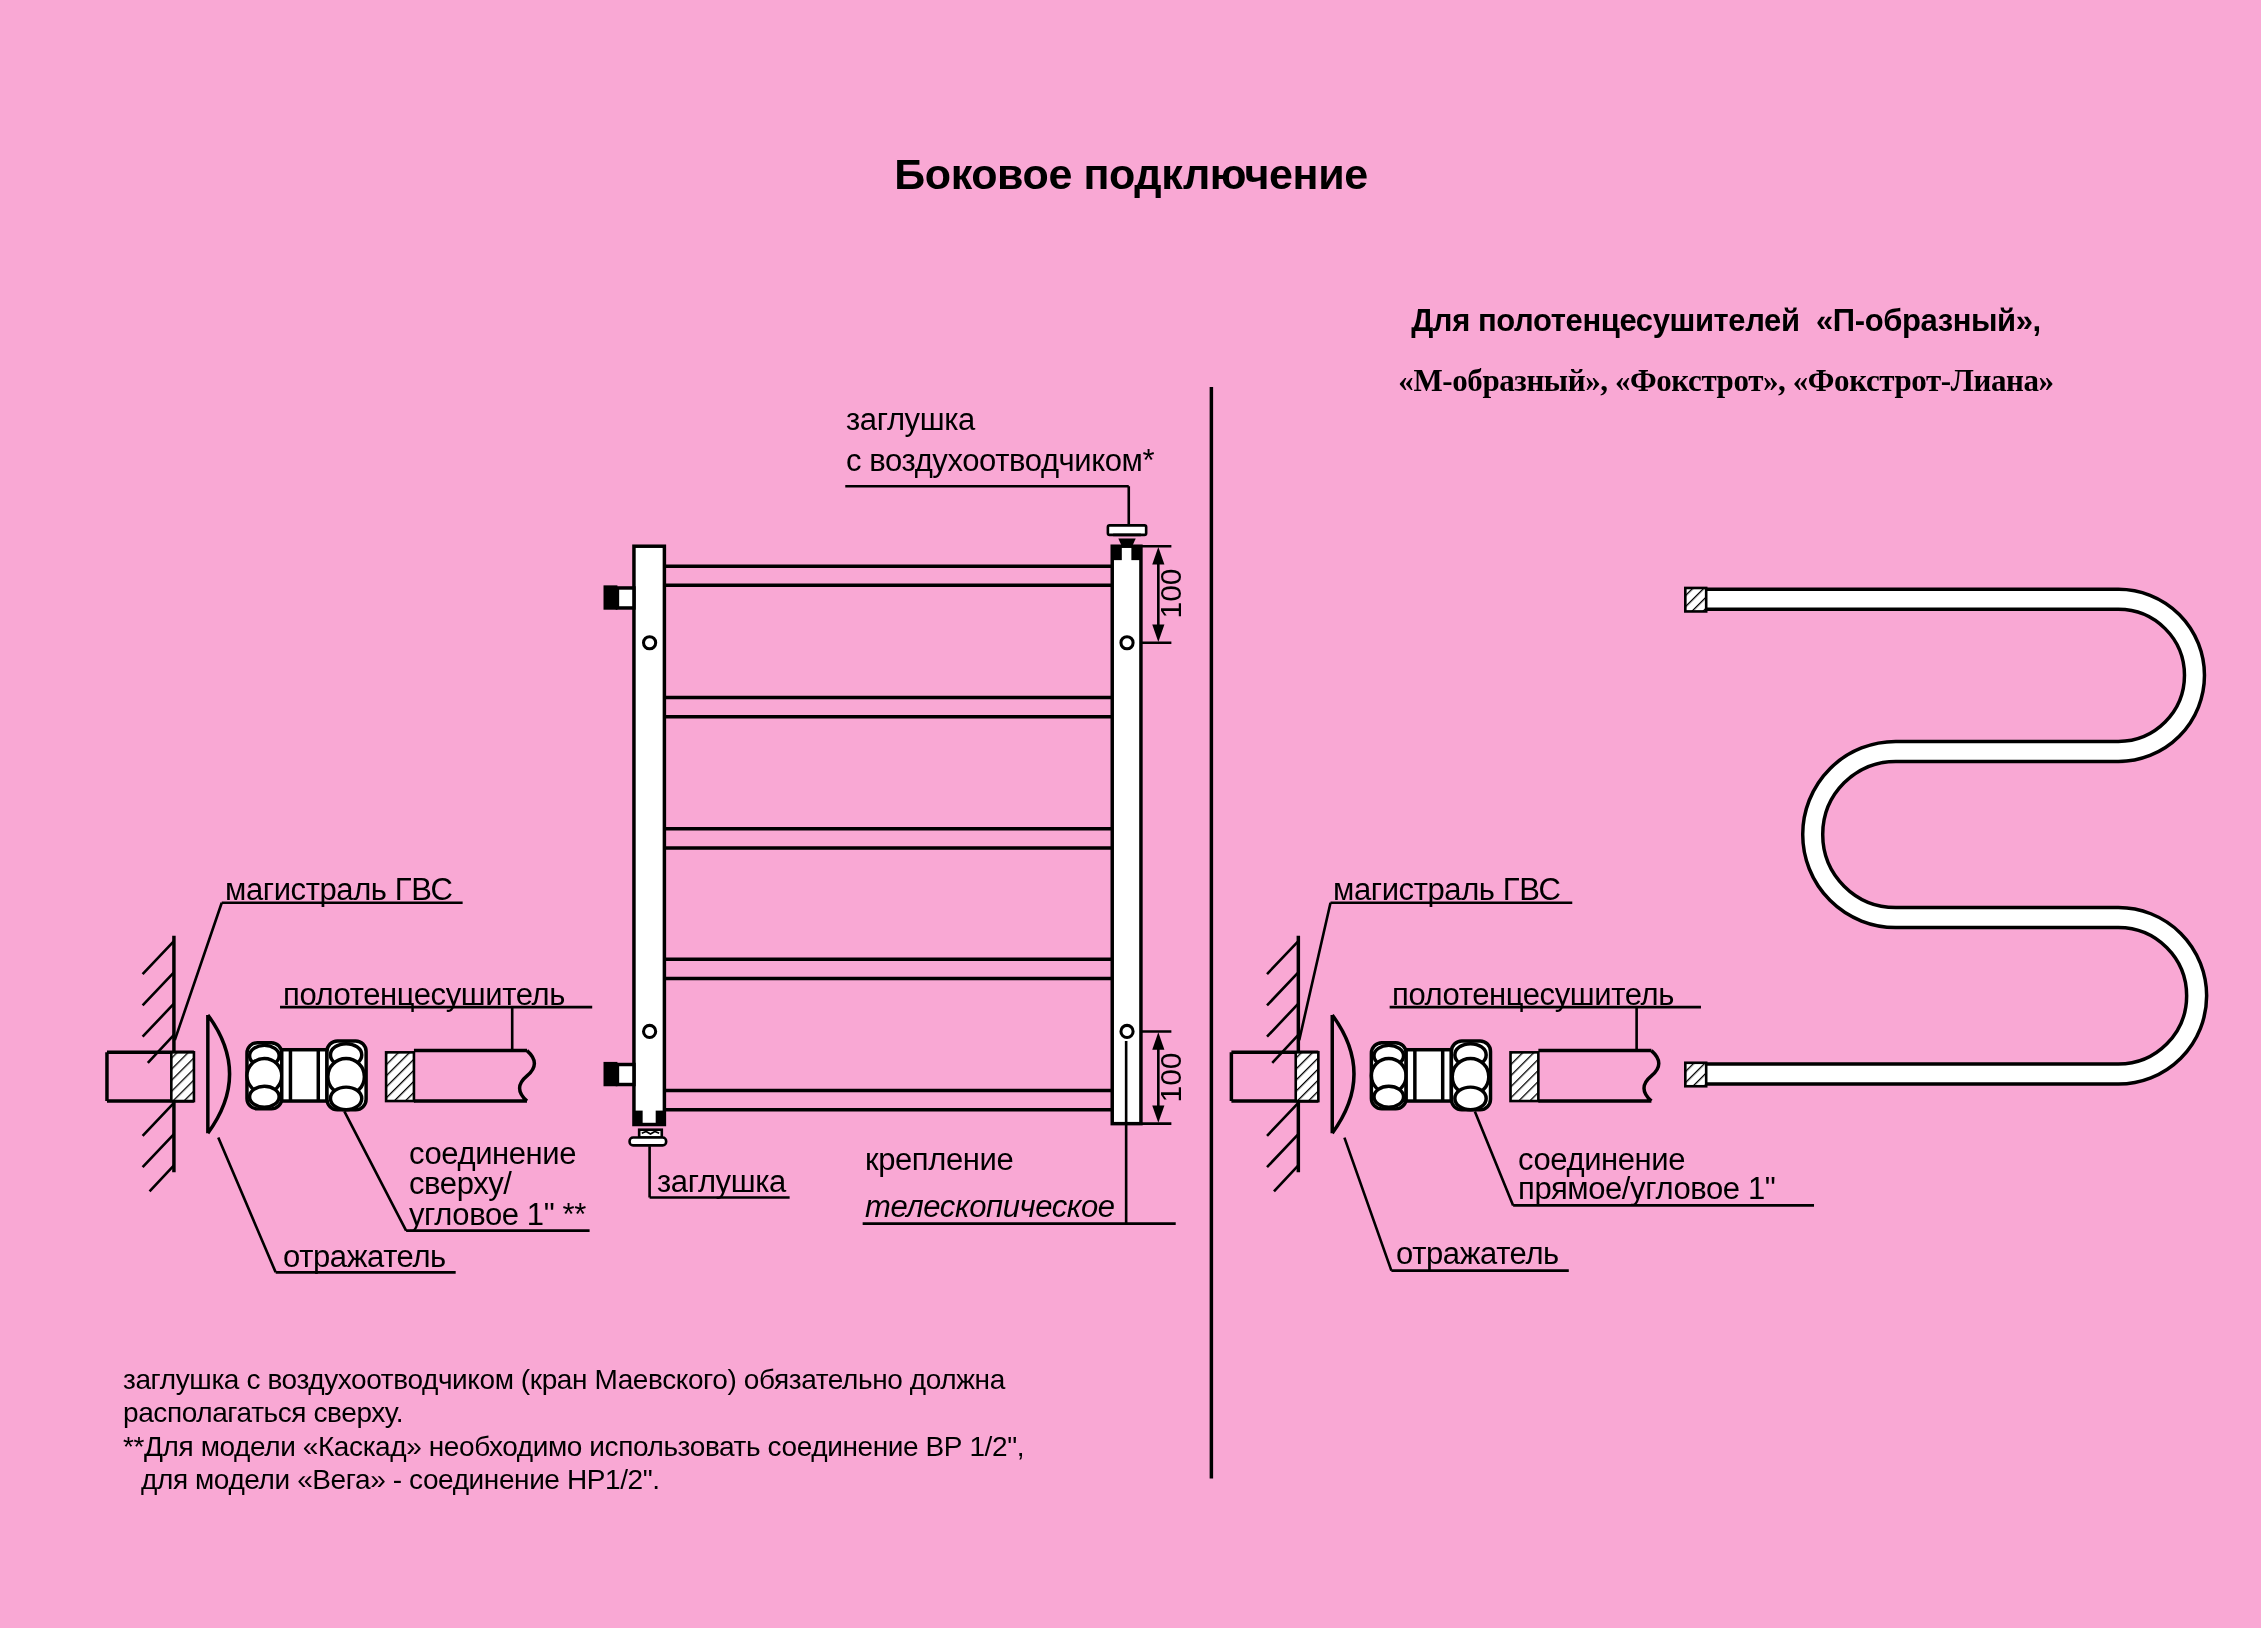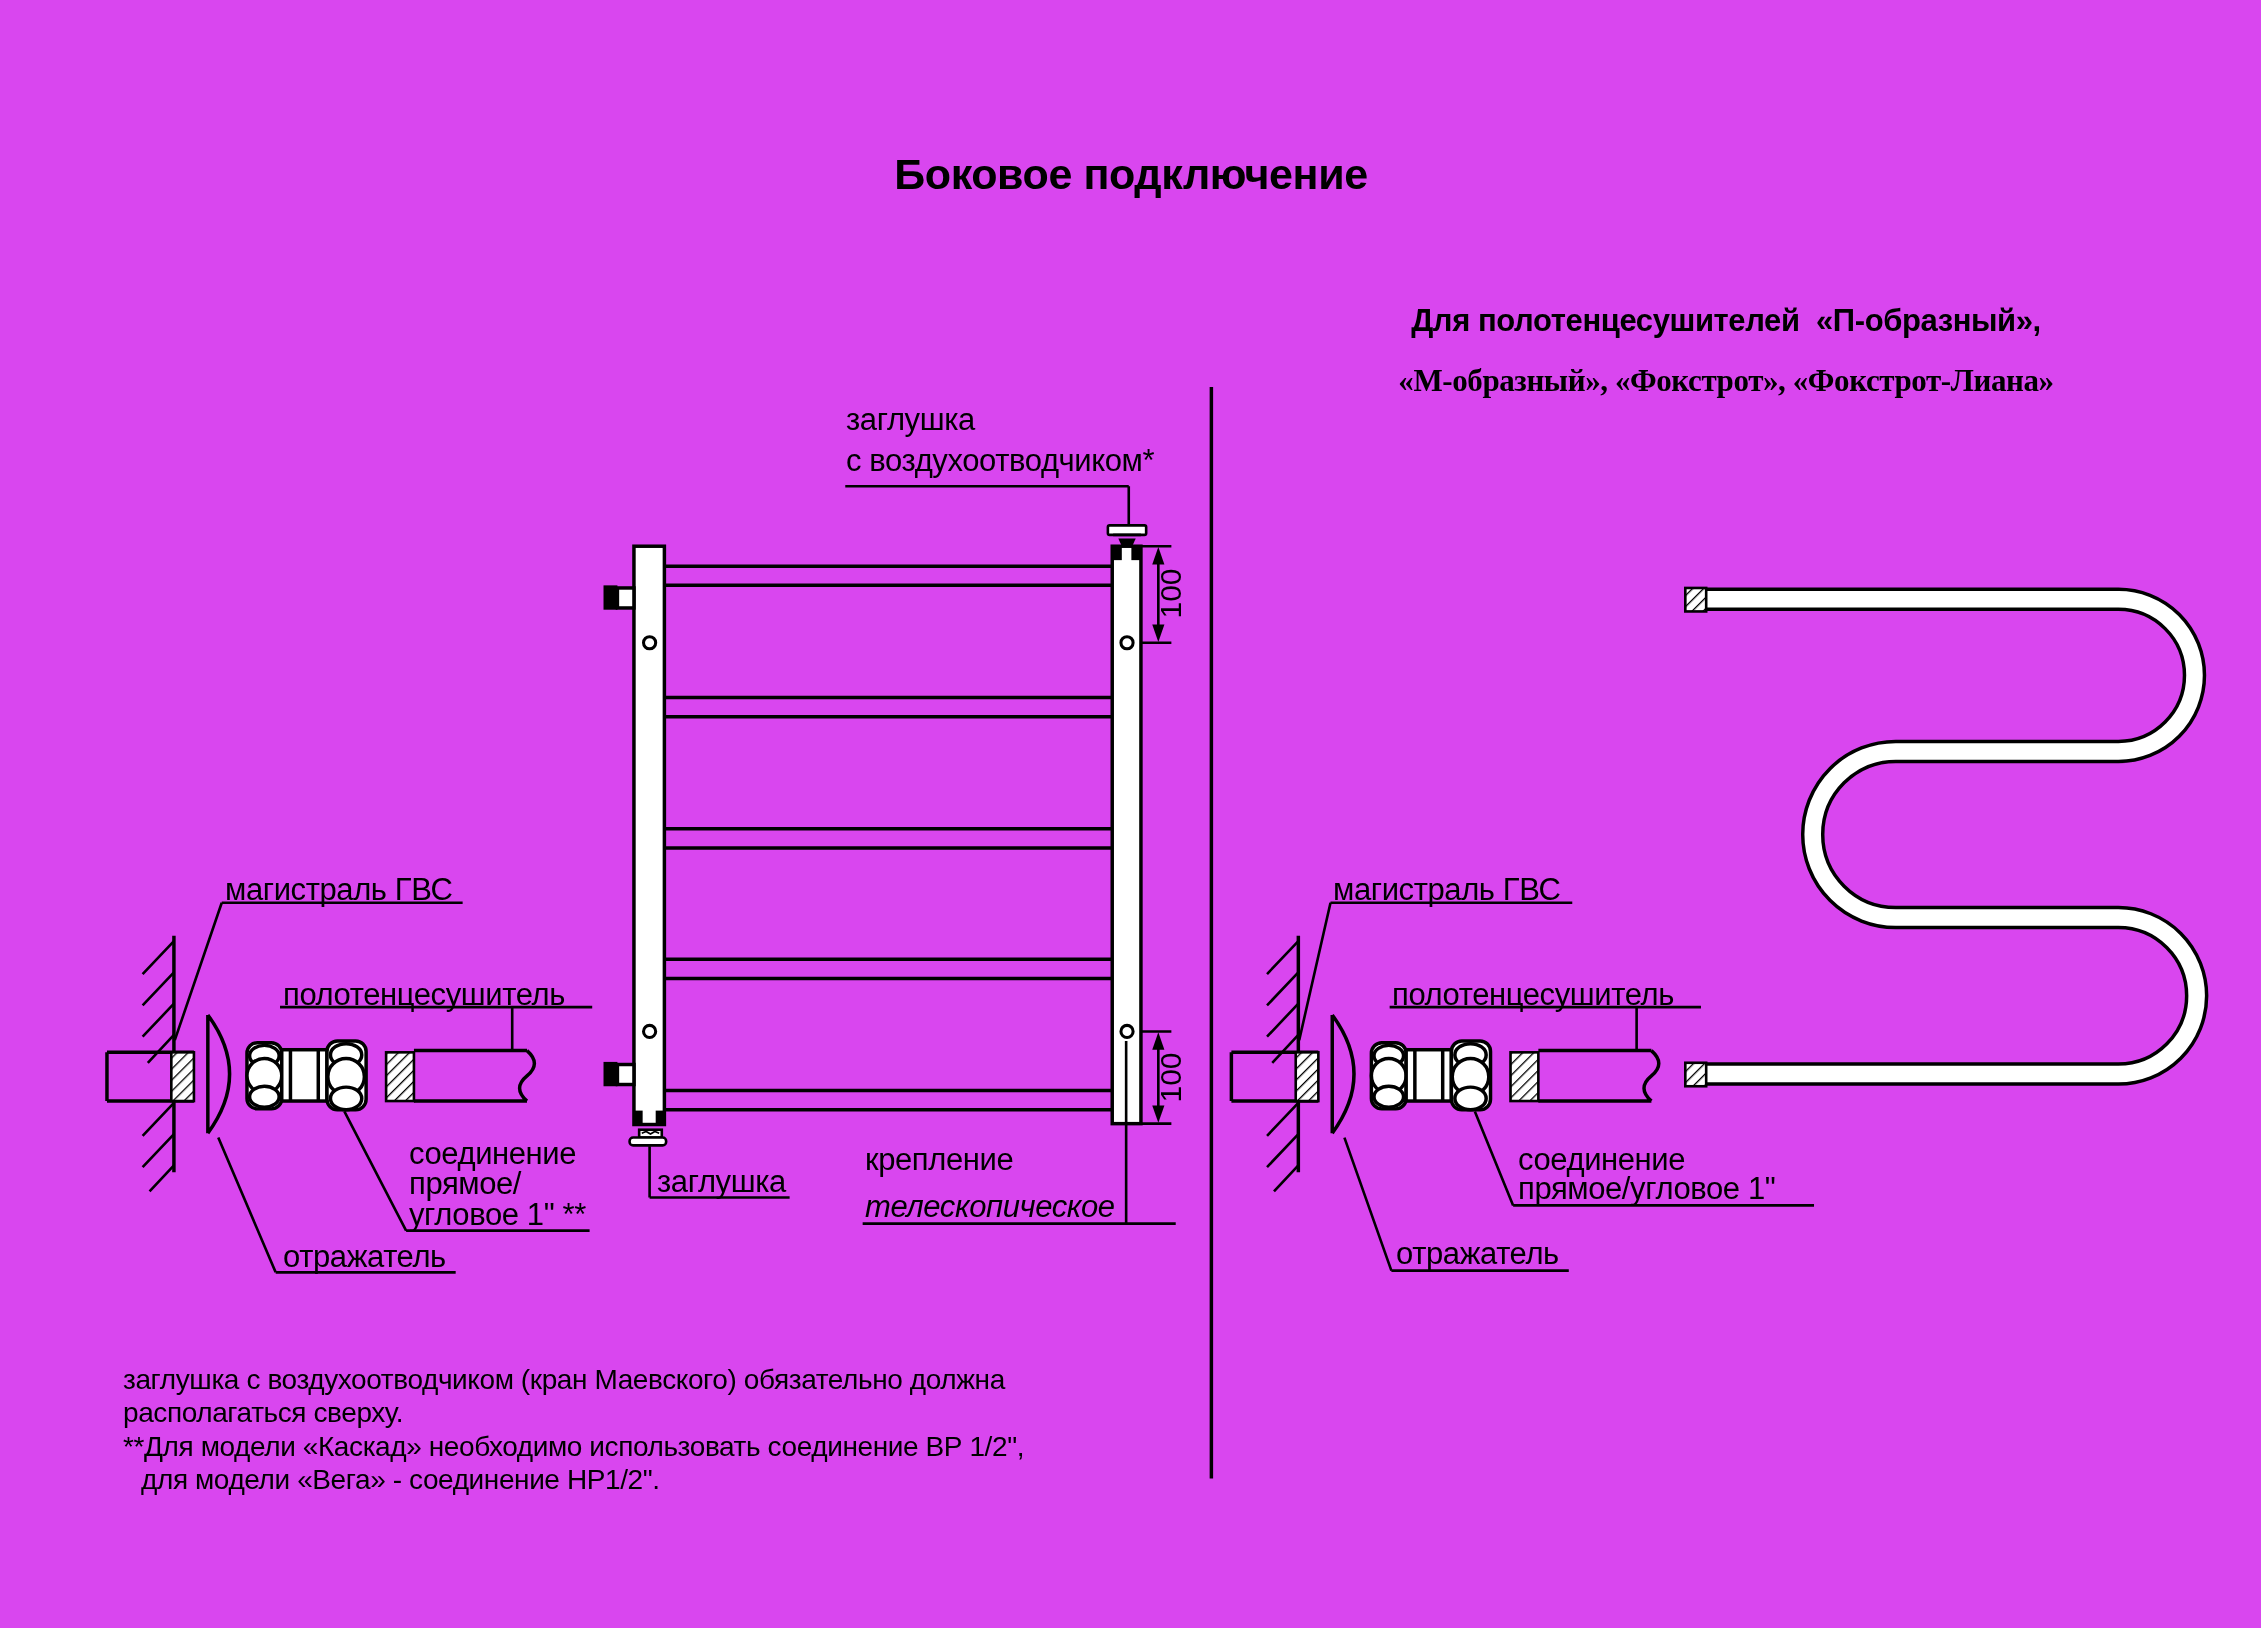--- a/index.html
+++ b/index.html
@@ -1,17 +1,17 @@
 <!DOCTYPE html>
 <html style="font-size:14px"><head>
 <meta charset="utf-8">
 <style>
   html,body{margin:0;padding:0;background:#fff;}
   .canvas{
-    position:relative;width:2261px;height:1629px;background:#d946ef;
+    position:relative;width:2261px;height:1629px;background:#f9a8d4;
     font-family:"Liberation Sans",sans-serif;color:#000;overflow:hidden;
   }
   svg.linework{position:absolute;left:0;top:0;}
   .lbl{position:absolute;white-space:pre;font-size:31px;letter-spacing:-0.4px;line-height:1.1;}
   .b{font-weight:bold;}
   .ctr{text-align:center;}
   .title{font-size:43px;}
   .subtitle{font-size:31px;}
   .foot{font-size:28px;}
   .dim{
@@ -143,21 +143,21 @@
 
   <div class="lbl" style="left:846px;top:403px;">заглушка</div>
   <div class="lbl" style="left:846px;top:444px;">с воздухоотводчиком*</div>
 
   <div class="lbl dim" style="left:1132px;top:572px;">100</div>
   <div class="lbl dim" style="left:1132px;top:1056px;">100</div>
 
   <div class="lbl" style="left:225px;top:873px;">магистраль ГВС</div>
   <div class="lbl" style="left:283px;top:978px;">полотенцесушитель</div>
   <div class="lbl" style="left:409px;top:1137px;">соединение</div>
-  <div class="lbl" style="left:409px;top:1167px;">прямое/</div>
+  <div class="lbl" style="left:409px;top:1167px;">сверху/</div>
   <div class="lbl" style="left:409px;top:1198px;">угловое 1" **</div>
   <div class="lbl" style="left:283px;top:1240px;">отражатель</div>
   <div class="lbl" style="left:657px;top:1165px;">заглушка</div>
   <div class="lbl" style="left:865px;top:1143px;">крепление</div>
   <div class="lbl" style="left:865px;top:1190px;font-style:italic;">телескопическое</div>
 
   <div class="lbl" style="left:1333px;top:873px;">магистраль ГВС</div>
   <div class="lbl" style="left:1392px;top:978px;">полотенцесушитель</div>
   <div class="lbl" style="left:1518px;top:1143px;">соединение</div>
   <div class="lbl" style="left:1518px;top:1172px;">прямое/угловое 1"</div>

